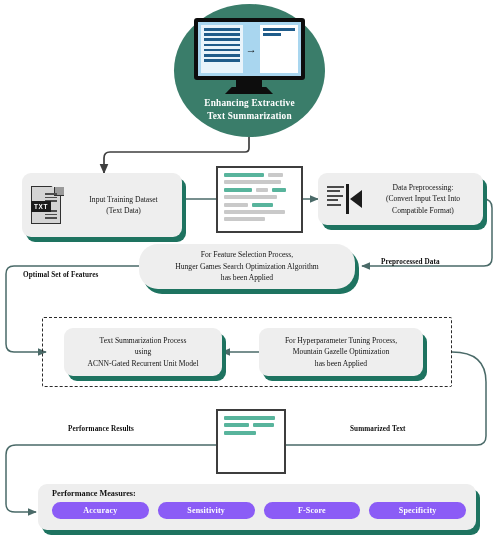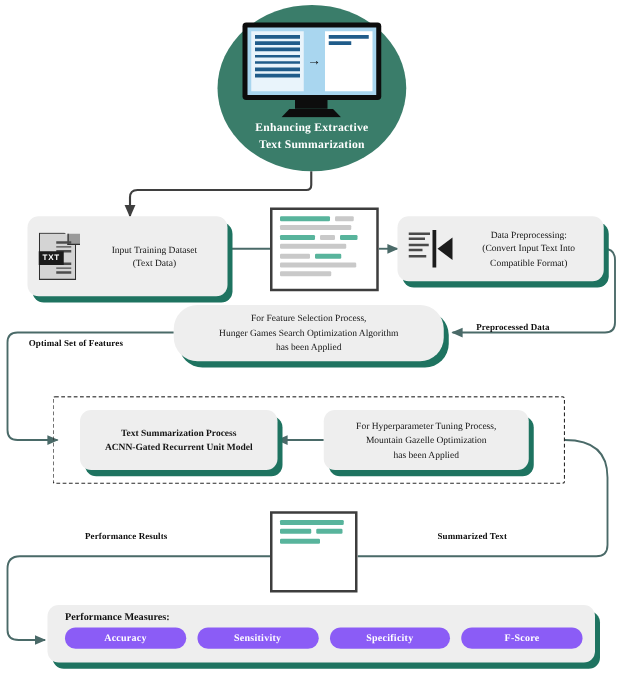--- a/index.html
+++ b/index.html
@@ -445,23 +445,24 @@
   <div class="pbox" style="left:139px; top:244px; width:216px; height:45px;border-radius:19px;">
     <div class="ptext">
       <span class="ln">For Feature Selection Process,</span>
       <span class="ln">Hunger Games Search Optimization Algorithm</span>
       <span class="ln">has been Applied</span>
     </div>
   </div>
 
   <div class="dashed-group" style="left:42px; top:317px; width:410px; height:70px;"></div>
 
-  <div class="pbox" style="left:64px; top:328px; width:158px; height:48px;font-weight:bold;">
+  <div class="pbox" style="left:64px; top:328px; width:158px; height:48px;">
     <div class="ptext">
       <span class="ln">Text Summarization Process</span>
+      <span class="ln">using</span>
       <span class="ln">ACNN-Gated Recurrent Unit Model</span>
     </div>
   </div>
 
   <div class="pbox" style="left:259px; top:328px; width:164px; height:48px;">
     <div class="ptext">
       <span class="ln">For Hyperparameter Tuning Process,</span>
       <span class="ln">Mountain Gazelle Optimization</span>
       <span class="ln">has been Applied</span>
     </div>
@@ -483,18 +484,18 @@
   <div class="elabel" style="left:23px; top:258px;margin-top:13px;">Optimal Set of Features</div>
   <div class="elabel" style="left:381px; top:258px;">Preprocessed Data</div>
   <div class="elabel" style="left:68px; top:425px;">Performance Results</div>
   <div class="elabel" style="left:350px; top:425px;">Summarized Text</div>
 
   <div class="perf-panel">
     <div class="perf-title">Performance Measures:</div>
     <div class="pills">
       <div class="pill">Accuracy</div>
       <div class="pill">Sensitivity</div>
+      <div class="pill">F-Score</div>
       <div class="pill">Specificity</div>
-      <div class="pill">F-Score</div>
     </div>
   </div>
 
 </div>
 
 </body></html>

